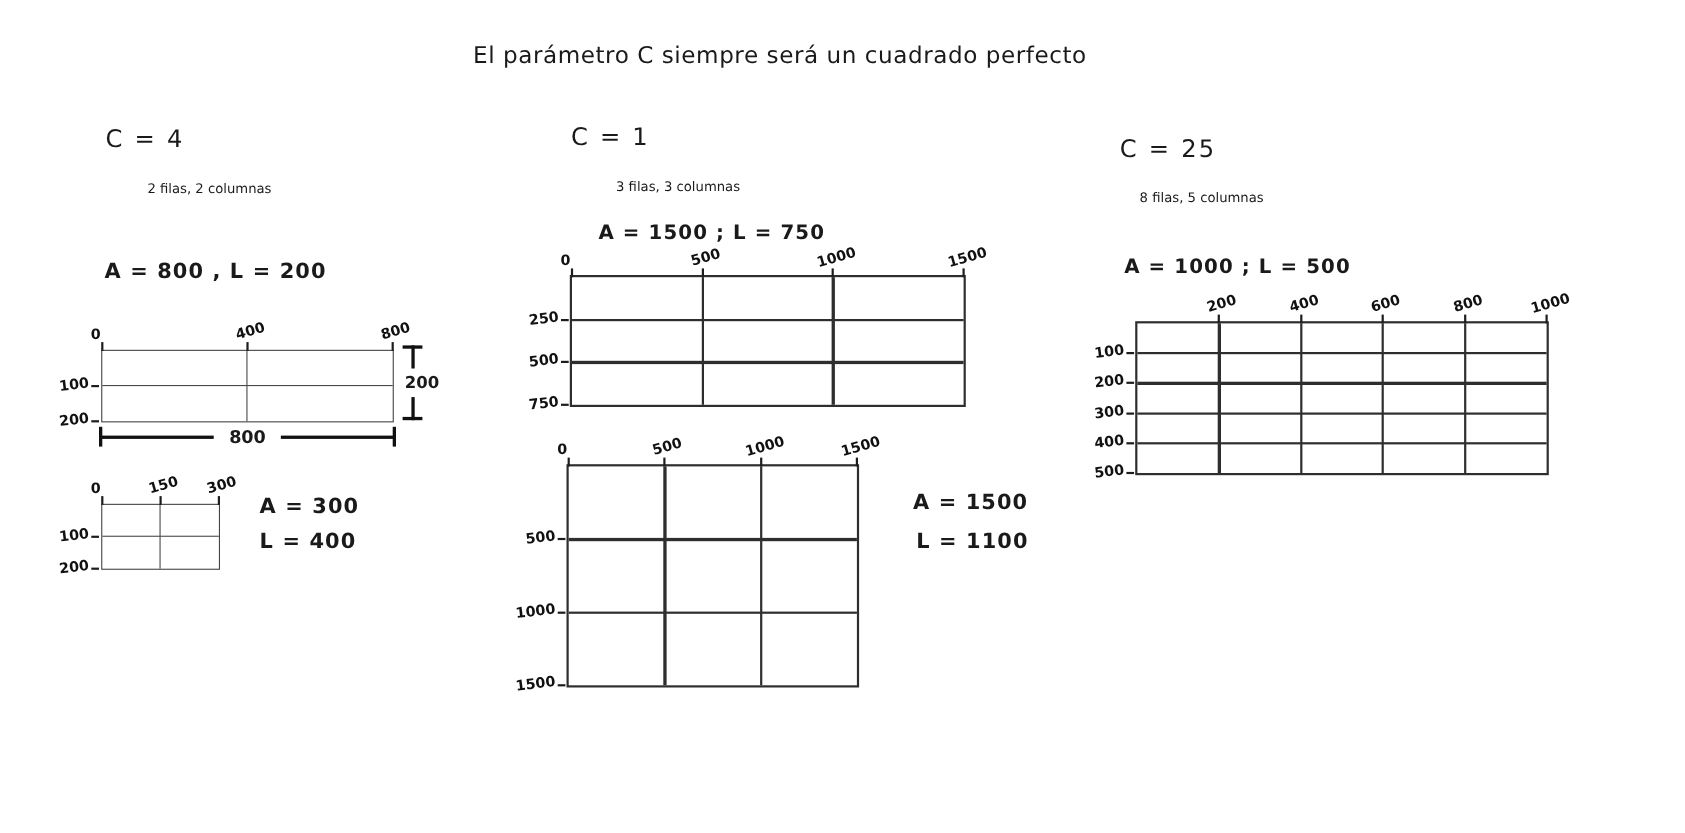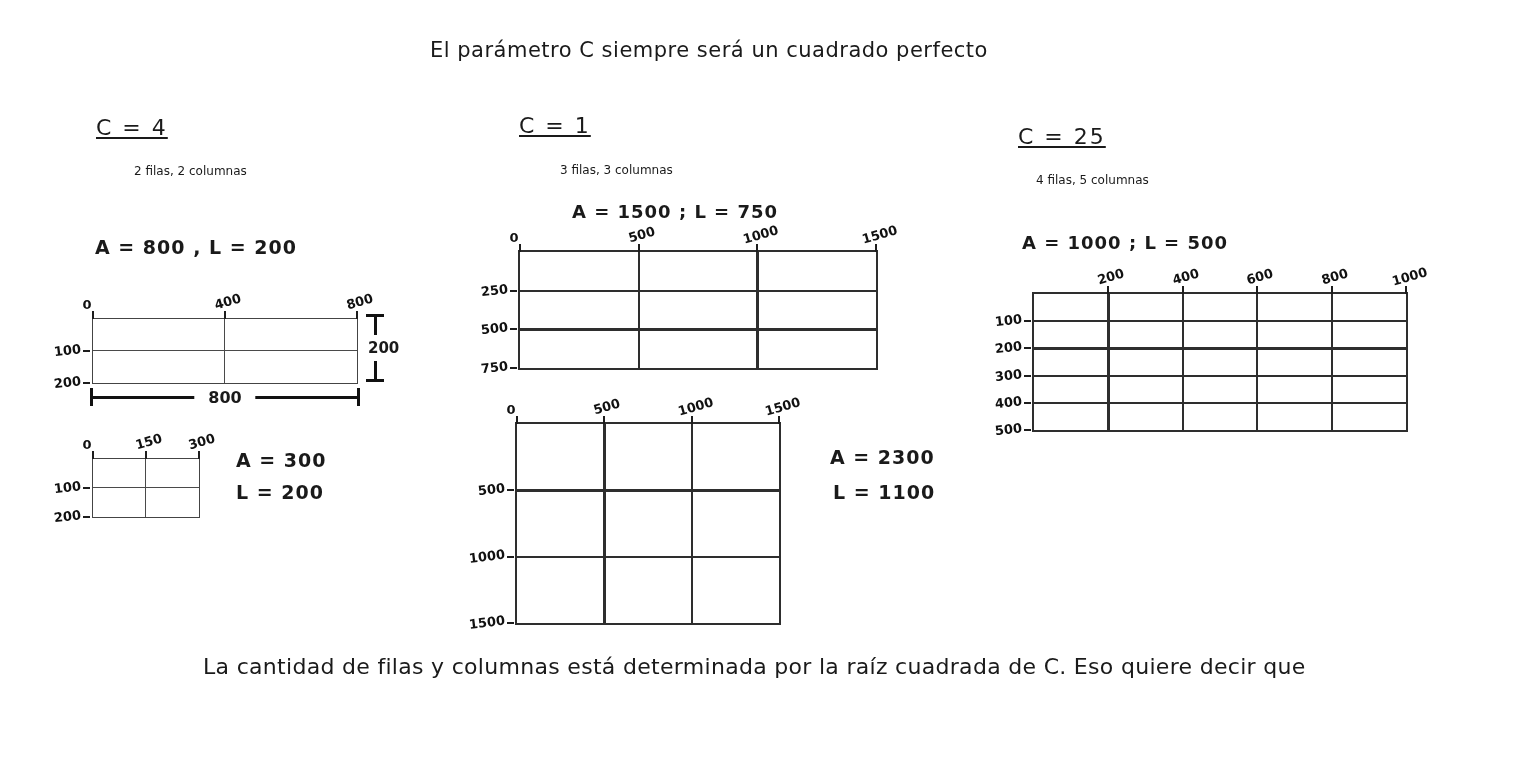--- a/index.html
+++ b/index.html
@@ -3,21 +3,21 @@
 <meta charset="utf-8">
 <style>
   * { margin:0; padding:0; box-sizing:border-box; }
   html,body { width:1532px; height:757px; background:#ffffff; overflow:hidden;
               font-family:"DejaVu Sans", sans-serif; color:#1a1a1a; }
   .abs { position:absolute; }
   #canvas { position:relative; width:1532px; height:757px; background:#fff; }
 
   .title { left:430px; top:38px; font-size:21px; font-weight:500; letter-spacing:0.5px; }
 
-  .c-label { font-size:22px; font-weight:500; letter-spacing:2px;text-decoration:underline; }
+  .c-label { font-size:22px; font-weight:500; letter-spacing:2px; }
   .dims-label { font-size:12px; font-weight:500;text-align:center; }
   .params { font-size:19px; font-weight:600; letter-spacing:1px; }
   .params-sm { font-size:18px; font-weight:600; letter-spacing:1px; }
 
   
   .grid { position:absolute; border:2.2px solid #2e2e2e; }
   .grid.thin { border-width:1.6px; border-color:#444; }
   .gl-v { position:absolute; top:0; bottom:0; width:2.2px; margin-left:-1px; background:#2e2e2e; }
   .gl-h { position:absolute; left:0; right:0; height:2.2px; margin-top:-1px; background:#2e2e2e; }
   .thin .gl-v { width:1.4px; background:#4a4a4a; }
@@ -95,25 +95,25 @@
       <div class="tick-top" style="left: 50%;"></div>
       <div class="axis-label top" style="left: 50%;">150</div>
       <div class="tick-top" style="left: 100%;"></div>
       <div class="axis-label top" style="left: 100%;">300</div>
       <div class="tick-left" style="top: 50%;"></div>
       <div class="axis-label left" style="top: 50%;">100</div>
       <div class="tick-left" style="top: 100%;"></div>
       <div class="axis-label left" style="top: 100%;">200</div>
     </div>
   <div class="abs params" style="left:236px; top:449px;">A = 300</div>
-  <div class="abs params" style="left:236px; top:481px;">L = 200</div>
+  <div class="abs params" style="left:236px; top:481px;">L = 400</div>
 
   <div class="abs c-label" style="left:519px; top:113px;">C = 1</div>
   <div class="abs dims-label" style="left:560px; top:163px;">3 filas, 3 columnas</div>
-  <div class="abs params-sm" style="left:572px; top:201px;">A = 1500 ;   L = 750</div>
+  <div class="abs params-sm" style="left:544px; top:201px;">A = 1500 ;   L = 750</div>
 
   <div class="grid" style="left:518px; top:250px; width:360px; height:120px;">
       <div class="gl-v" style="left: 33.3333%;"></div>
       <div class="gl-v" style="left: 66.6667%;"></div>
       <div class="gl-h" style="top: 33.3333%;"></div>
       <div class="gl-h" style="top: 66.6667%;"></div>
       <div class="tick-top" style="left: 0%;"></div>
       <div class="axis-label top upright" style="left: 0%;">0</div>
       <div class="tick-top" style="left: 33.3333%;"></div>
       <div class="axis-label top" style="left: 33.3333%;">500</div>
@@ -142,25 +142,25 @@
       <div class="axis-label top" style="left: 66.6667%;">1000</div>
       <div class="tick-top" style="left: 100%;"></div>
       <div class="axis-label top" style="left: 100%;">1500</div>
       <div class="tick-left" style="top: 33.3333%;"></div>
       <div class="axis-label left" style="top: 33.3333%;">500</div>
       <div class="tick-left" style="top: 66.6667%;"></div>
       <div class="axis-label left" style="top: 66.6667%;">1000</div>
       <div class="tick-left" style="top: 100%;"></div>
       <div class="axis-label left" style="top: 100%;">1500</div>
     </div>
-  <div class="abs params" style="left:830px; top:446px;">A = 2300</div>
+  <div class="abs params" style="left:830px; top:446px;">A = 1500</div>
   <div class="abs params" style="left:833px; top:481px;">L = 1100</div>
 
   <div class="abs c-label" style="left:1018px; top:124px;">C = 25</div>
-  <div class="abs dims-label" style="left:1036px; top:173px;">4 filas, 5 columnas</div>
+  <div class="abs dims-label" style="left:1036px; top:173px;">8 filas, 5 columnas</div>
   <div class="abs params-sm" style="left:1022px; top:232px;">A = 1000  ;   L = 500</div>
 
   <div class="grid" style="left:1032px; top:292px; width:376px; height:140px;">
       <div class="gl-v" style="left: 20%;"></div>
       <div class="gl-v" style="left: 40%;"></div>
       <div class="gl-v" style="left: 60%;"></div>
       <div class="gl-v" style="left: 80%;"></div>
       <div class="gl-h" style="top: 20%;"></div>
       <div class="gl-h" style="top: 40%;"></div>
       <div class="gl-h" style="top: 60%;"></div>
@@ -181,16 +181,15 @@
       <div class="axis-label left" style="top: 40%;">200</div>
       <div class="tick-left" style="top: 60%;"></div>
       <div class="axis-label left" style="top: 60%;">300</div>
       <div class="tick-left" style="top: 80%;"></div>
       <div class="axis-label left" style="top: 80%;">400</div>
       <div class="tick-left" style="top: 100%;"></div>
       <div class="axis-label left" style="top: 100%;">500</div>
     </div>
 
   <div class="abs footer">
-    <div>La cantidad de filas y columnas está determinada por la raíz cuadrada de C. Eso quiere decir que</div>
   </div>
 
 </div>
 
 </body></html>

